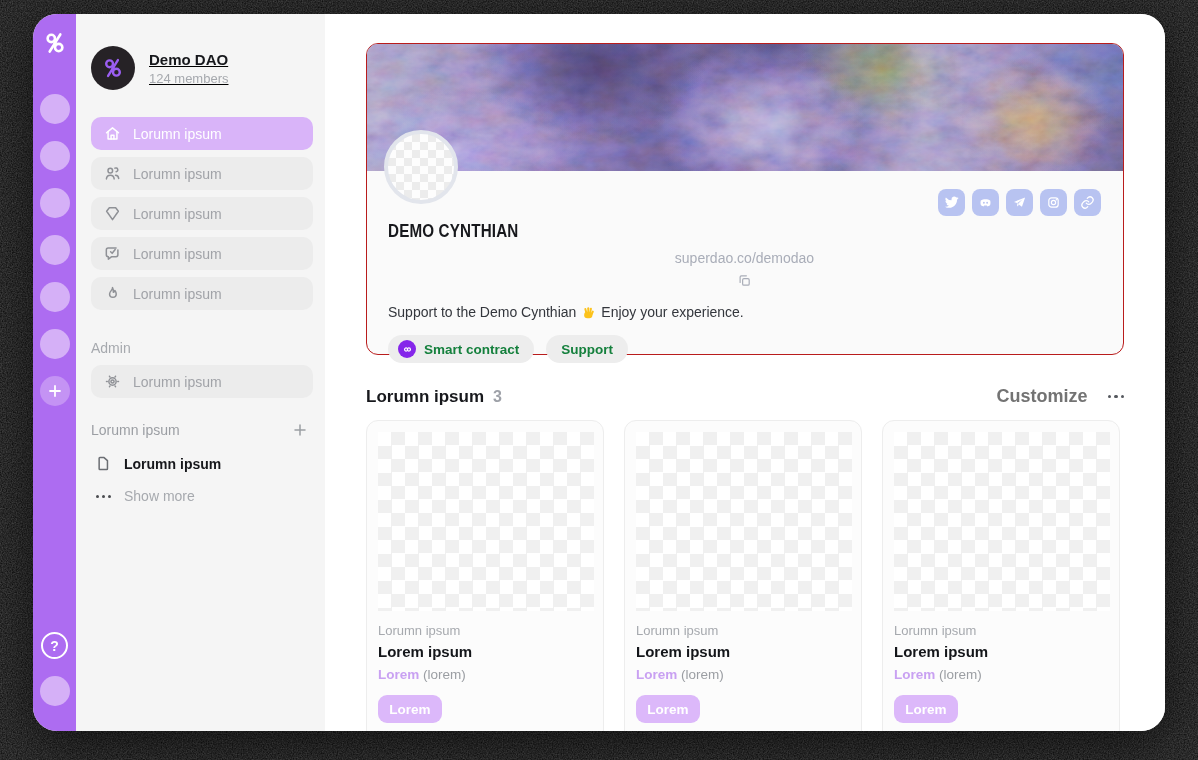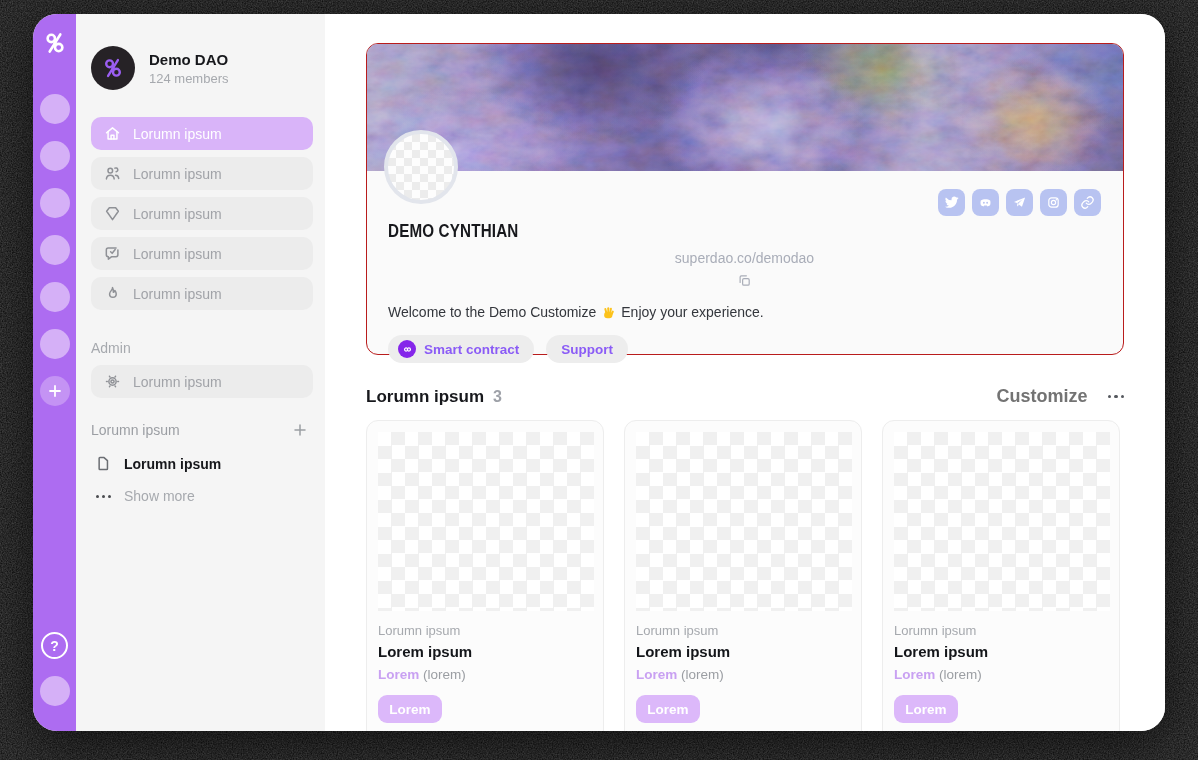--- a/index.html
+++ b/index.html
@@ -19,21 +19,21 @@
   .rail-circles { margin-top:38px; display:flex; flex-direction:column; gap:17px; align-items:center; }
   .rail-circle { width:30px; height:30px; border-radius:50%; background:#d5b0f7; }
   .rail-add { margin-top:17px; width:30px; height:30px; border-radius:50%; background:#c493f4;
               display:flex; align-items:center; justify-content:center; }
   .rail-bottom { margin-top:auto; margin-bottom:25px; display:flex; flex-direction:column; gap:17px; align-items:center; }
   .rail-help { width:27px; height:27px; border-radius:50%; border:2px solid #ffffff; color:#ffffff;
                font-size:14px; font-weight:700; display:flex; align-items:center; justify-content:center; }
 
   
   .sidebar { width:249px; flex:0 0 249px; background:#f5f5f5; padding:32px 12px 0 15px; }
-  .dao-header { display:flex; align-items:center; gap:14px; }
+  .dao-header { display:flex; align-items:center; gap:14px;text-decoration:underline; }
   .dao-avatar { width:44px; height:44px; border-radius:50%; background:#262226; display:flex; align-items:center; justify-content:center; }
   .dao-name { font-size:15px; font-weight:700; color:#17181c; }
   .dao-members { font-size:13px; color:#a6a9ae; margin-top:3px; }
 
   .nav { margin-top:27px; display:flex; flex-direction:column; gap:7px; }
   .nav-item { height:33px; border-radius:10px; background:#ececec; display:flex; align-items:center;
               gap:11px; padding:0 12px; cursor:pointer; }
   .nav-item .icon { width:19px; height:19px; display:flex; }
   .nav-item .lbl { font-size:14px; color:#a1a3a8; }
   .nav-item.active { background:#d9b4f9; }
@@ -76,21 +76,21 @@
                  align-items:center; justify-content:center; cursor:pointer; }
   .profile-body { padding:49px 22px 0 21px; }
   .profile-name { font-size:19px; font-weight:800; color:#17181c; letter-spacing:.2px;
                   transform:scaleX(.8); transform-origin:left; white-space:nowrap; }
   .profile-url { margin-top:8px; display:flex; align-items:center; gap:7px;flex-direction:column; }
   .profile-url .u { font-size:14px; color:#a9adb8; }
   .welcome { margin-top:16px; font-size:14px; color:#33363c; display:flex; align-items:center; gap:5px; }
   .pill-row { margin-top:15px; display:flex; gap:12px; }
   .pill { height:28px; border-radius:15px; background:#ededed; display:flex; align-items:center;
           gap:8px; padding:0 15px; cursor:pointer; }
-  .pill .plabel { font-size:13.5px; font-weight:700; color:#8b5cf6; }
+  .pill .plabel { font-size:13.5px; font-weight:700; color:#15803d; }
   .pill-ic { width:18px; height:18px; border-radius:50%; background:#8526ea; display:flex;
              align-items:center; justify-content:center; margin-left:-5px; }
 
   .section-row { margin-top:31px; display:flex; align-items:center; }
   .section-title { font-size:17px; font-weight:800; color:#17181c; }
   .section-count { font-size:16px; font-weight:700; color:#9ea1a8; margin-left:9px; }
   .section-right { margin-left:auto; display:flex; align-items:center; gap:20px; }
   .customize { font-size:18px; font-weight:700; color:#737373; cursor:pointer; }
   .more-dots { display:flex; gap:3px; cursor:pointer; }
   .more-dots i { width:3.5px; height:3.5px; border-radius:50%; background:#55585e; }
@@ -315,21 +315,21 @@
           <div class="profile-url">
             <span class="u">superdao.co/demodao</span>
             <svg width="15" height="15" viewBox="0 0 24 24">
               <g stroke="#a9adb8" stroke-width="1.9" fill="none" stroke-linecap="round" stroke-linejoin="round">
                 <rect x="9" y="9" width="10.5" height="10.5" rx="2"></rect>
                   <path d="M5 15V6.5A2 2 0 0 1 7 4.5H15"></path>
               </g>
             </svg>
           </div>
           <div class="welcome">
-            <span>Welcome to the Demo Customize</span>
+            <span>Support to the Demo Cynthian</span>
             <svg width="15" height="15" viewBox="0 0 20 20">
               <g fill="#fcc21b">
                 <rect x="5.3" y="4" width="2.6" height="9" rx="1.3" transform="rotate(-15 6.6 8.5)"></rect>
                 <rect x="8.4" y="3" width="2.6" height="10" rx="1.3"></rect>
                 <rect x="11.3" y="3.6" width="2.6" height="9.5" rx="1.3" transform="rotate(10 12.6 8.4)"></rect>
                 <rect x="13.6" y="7.2" width="2.6" height="7" rx="1.3" transform="rotate(24 14.9 10.7)"></rect>
                 <rect x="4.2" y="9" width="11" height="8.6" rx="4.3"></rect>
               </g>
             </svg>
             <span>Enjoy your experience.</span>

